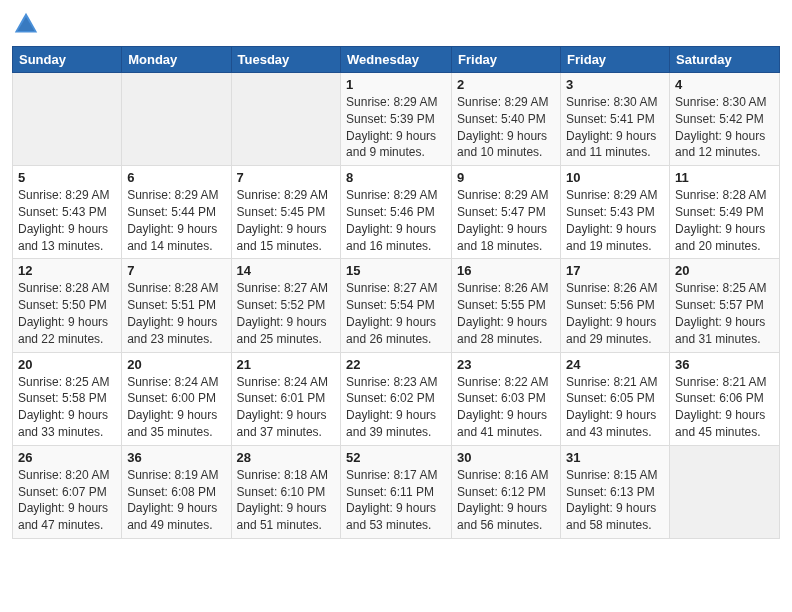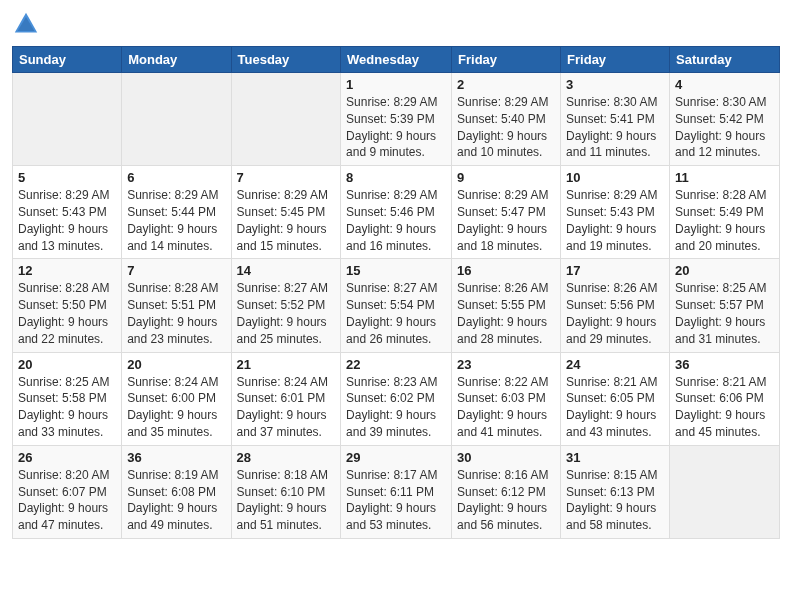--- a/index.html
+++ b/index.html
@@ -304,21 +304,21 @@
 Sunset: 6:08 PM
 Daylight: 9 hours and 49 minutes.</div>
           </td>
           <td>
             <span class="day-num">28</span>
             <div class="cell-text">Sunrise: 8:18 AM
 Sunset: 6:10 PM
 Daylight: 9 hours and 51 minutes.</div>
           </td>
           <td>
-            <span class="day-num">29</span>
+            <span class="day-num">52</span>
             <div class="cell-text">Sunrise: 8:17 AM
 Sunset: 6:11 PM
 Daylight: 9 hours and 53 minutes.</div>
           </td>
           <td>
             <span class="day-num">30</span>
             <div class="cell-text">Sunrise: 8:16 AM
 Sunset: 6:12 PM
 Daylight: 9 hours and 56 minutes.</div>
           </td>

